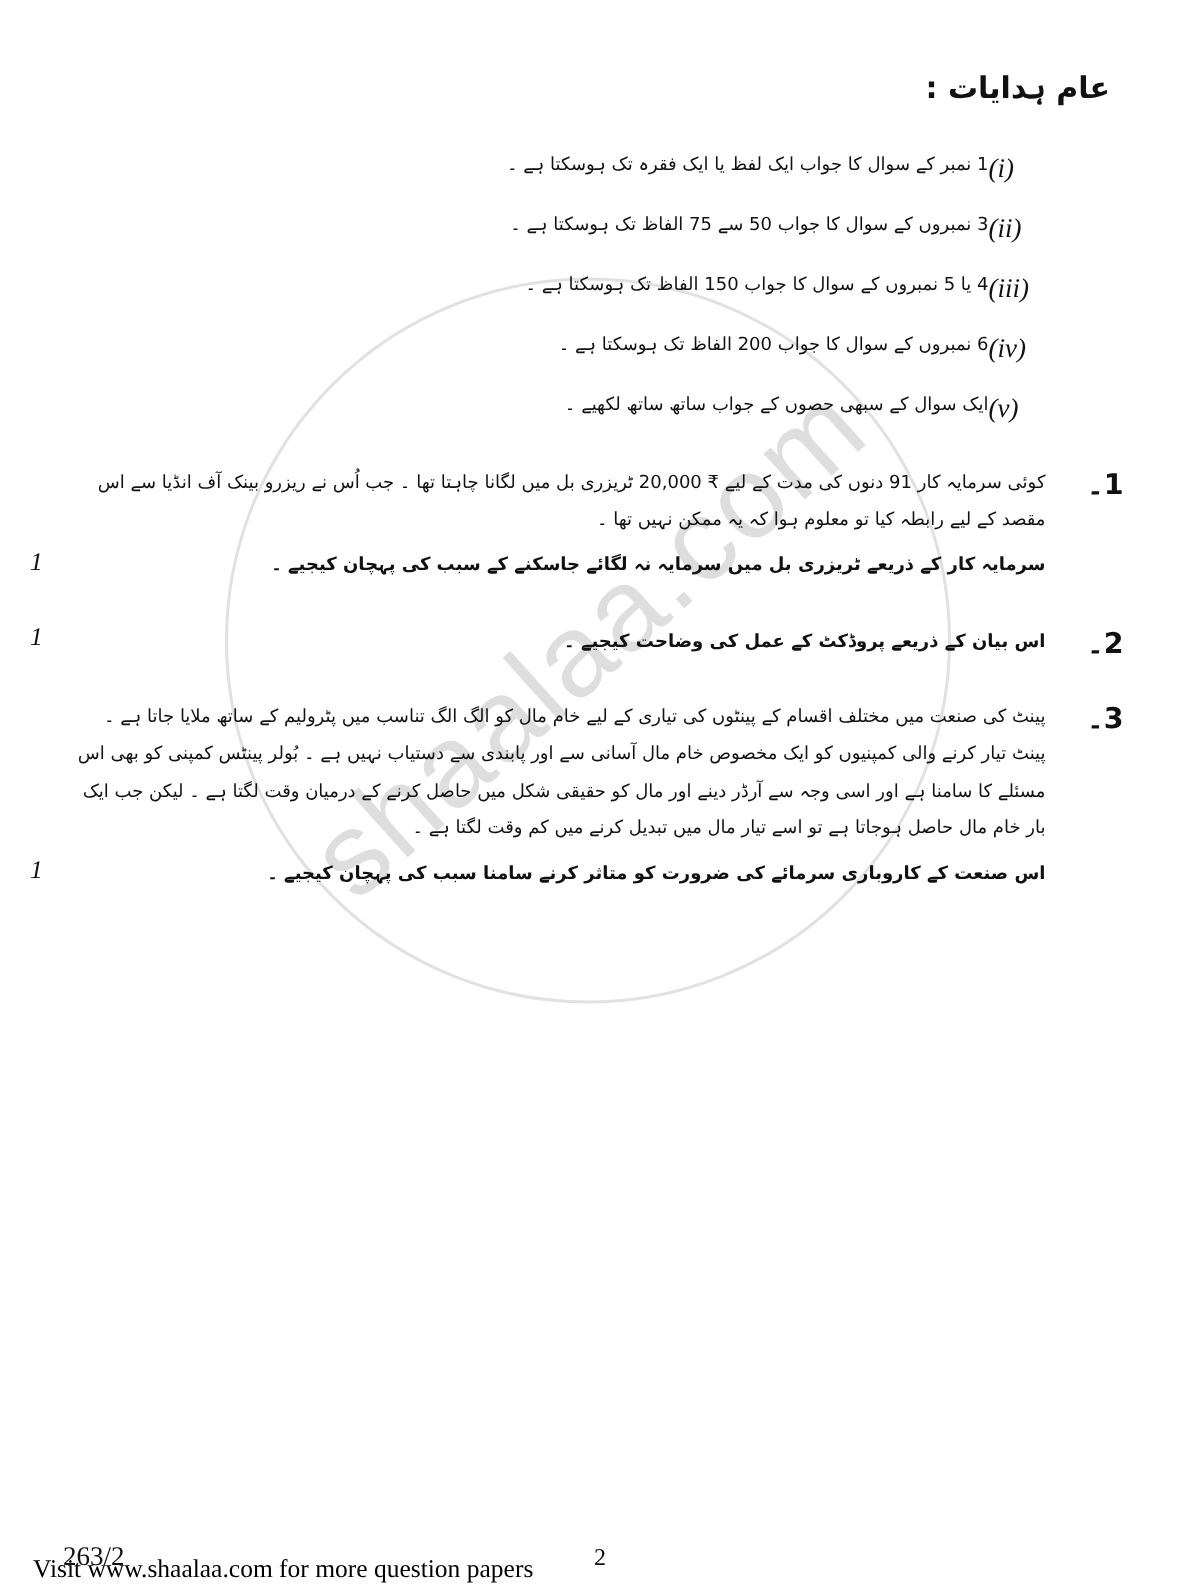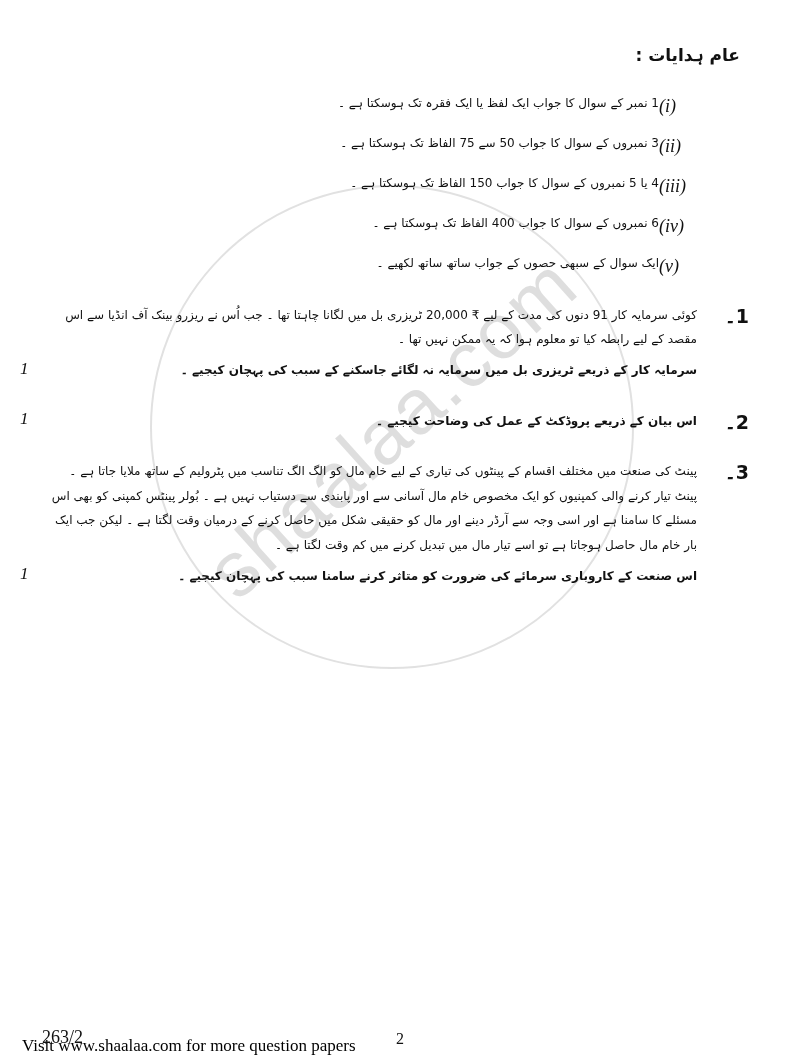--- a/index.html
+++ b/index.html
@@ -49,21 +49,21 @@
   .urdu {
     direction: rtl;
     font-family: "DejaVu Sans", "Liberation Serif", serif;
     font-size: 12px;
     line-height: 2.05;
   }
 
   .heading {
     text-align: right;
     font-weight: bold;
-    font-size: 17px;
+    font-size: 20px;
     margin: 0 5px 18px 0;
   }
 
   
   .instr-row {
     display: flex;
     direction: rtl;
     margin: 0 20px 14px 0;
     align-items: flex-start;
   }
@@ -170,21 +170,21 @@
       <div class="instr-row">
         <span class="instr-label">(ii)</span>
         <span class="instr-text urdu">3 نمبروں کے سوال کا جواب 50 سے 75 الفاظ تک ہوسکتا ہے ۔</span>
       </div>
       <div class="instr-row">
         <span class="instr-label">(iii)</span>
         <span class="instr-text urdu">4 یا 5 نمبروں کے سوال کا جواب 150 الفاظ تک ہوسکتا ہے ۔</span>
       </div>
       <div class="instr-row">
         <span class="instr-label">(iv)</span>
-        <span class="instr-text urdu">6 نمبروں کے سوال کا جواب 400 الفاظ تک ہوسکتا ہے ۔</span>
+        <span class="instr-text urdu">6 نمبروں کے سوال کا جواب 200 الفاظ تک ہوسکتا ہے ۔</span>
       </div>
       <div class="instr-row">
         <span class="instr-label">(v)</span>
         <span class="instr-text urdu">ایک سوال کے سبھی حصوں کے جواب ساتھ ساتھ لکھیے ۔</span>
       </div>
     </div>
 
     <div class="question">
       <span class="q-num">1۔</span>
       <p class="q-body urdu">کوئی سرمایہ کار 91 دنوں کی مدت کے لیے ₹ 20,000 ٹریزری بل میں لگانا چاہتا تھا ۔ جب اُس نے ریزرو بینک آف انڈیا سے اس مقصد کے لیے رابطہ کیا تو معلوم ہوا کہ یہ ممکن نہیں تھا ۔</p>

